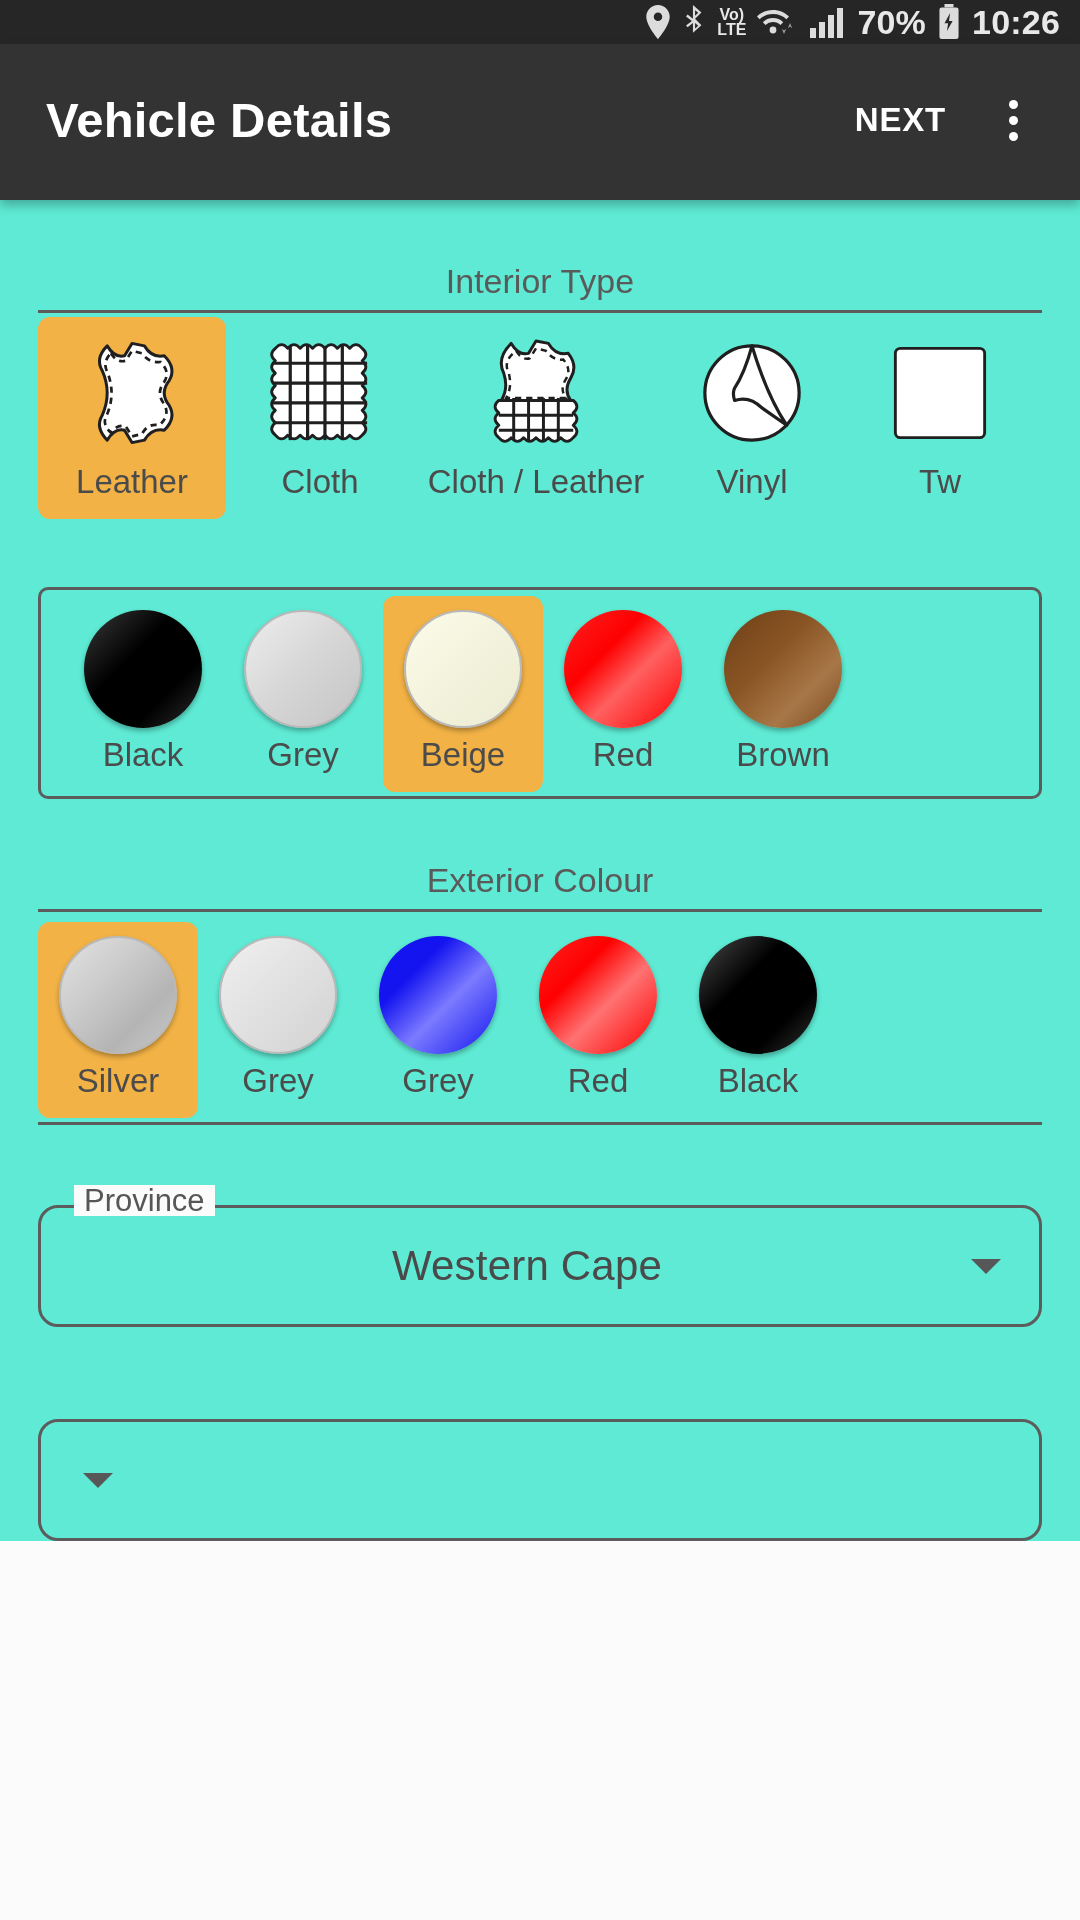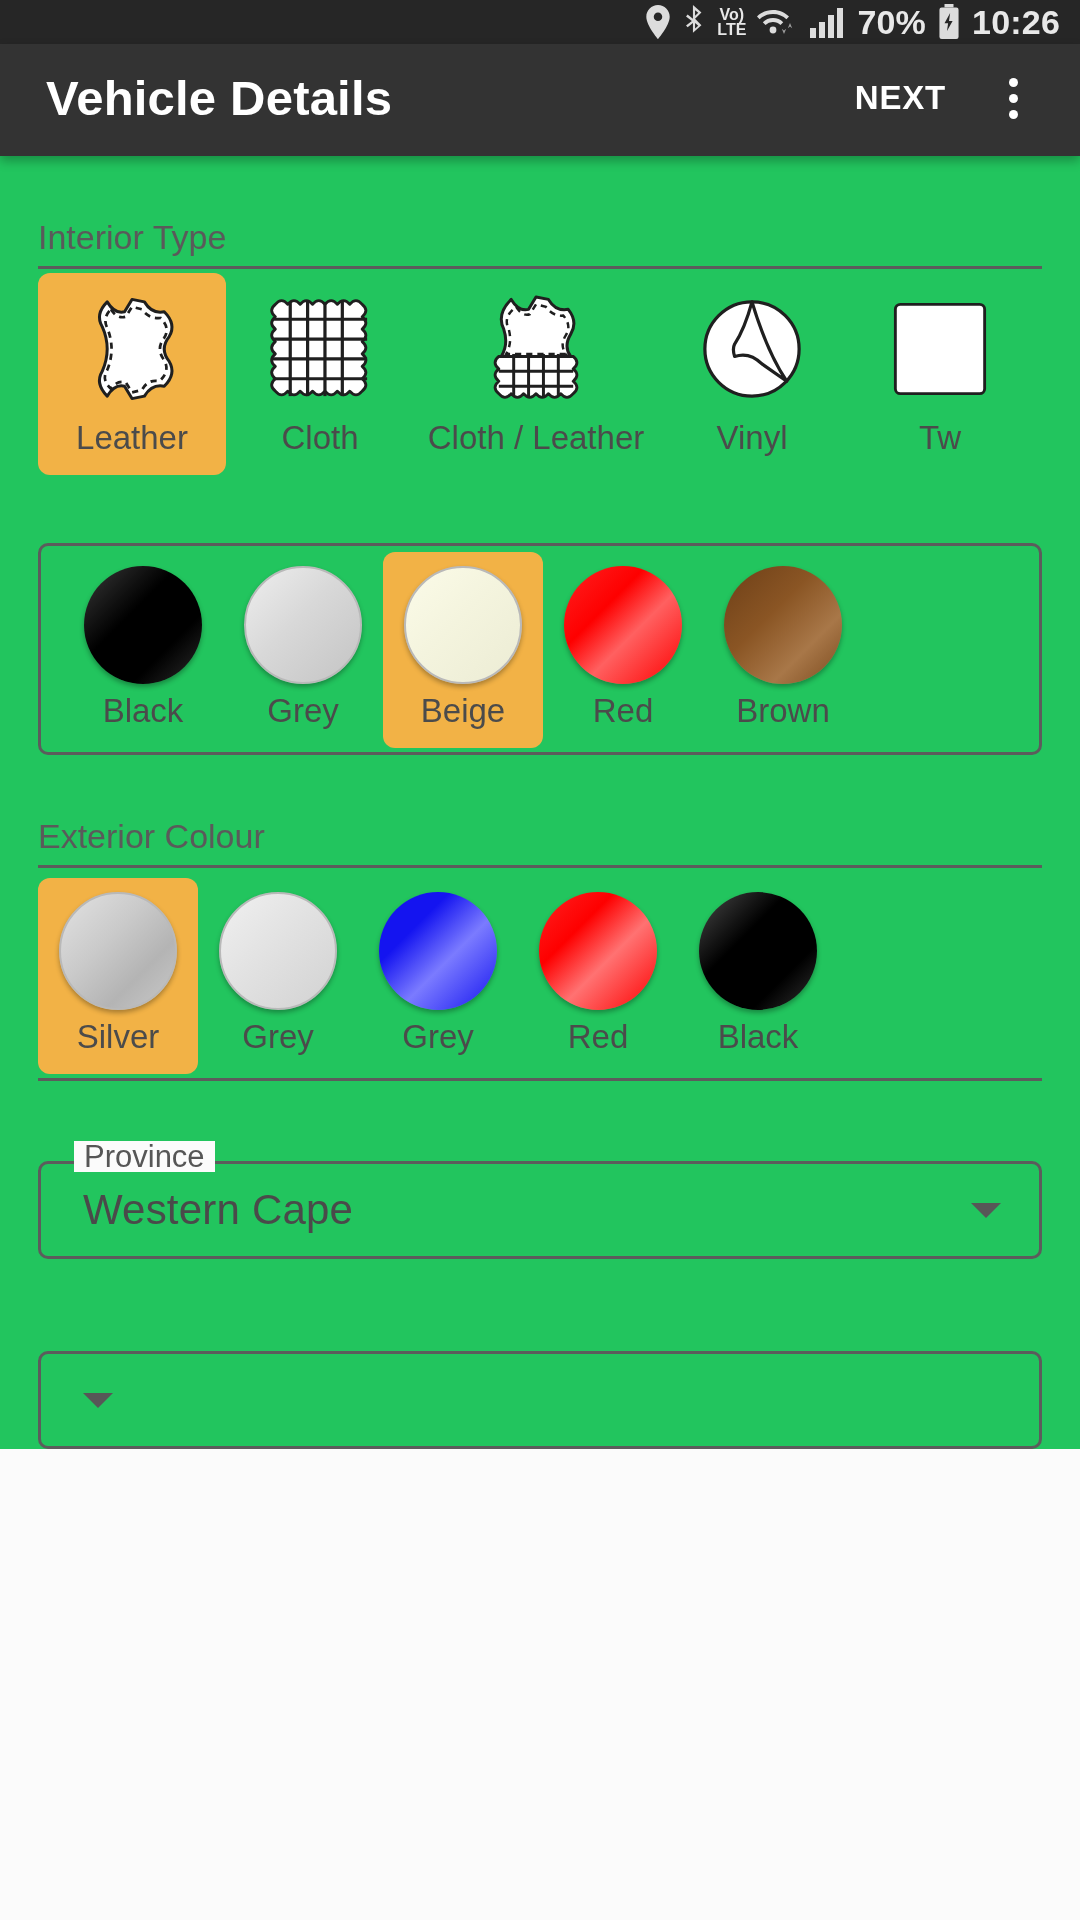--- a/index.html
+++ b/index.html
@@ -35,21 +35,21 @@
     flex-direction: column;
     align-items: center;
     color: #e8e8e8;
     line-height: 0.95;
   }
   .volte .l1 { font-size: 16px; font-weight: 700; }
   .volte .l2 { font-size: 16px; font-weight: 700; }
 
   
   .app-bar {
-    height: 112px;
+    height: 156px;
     background: #333333;
     display: flex;
     align-items: center;
     padding: 0 32px 4px 46px;
     box-shadow: 0 5px 10px rgba(0,0,0,0.28);
     position: relative;
     z-index: 5;
   }
   .app-title {
     color: #ffffff;
@@ -81,21 +81,22 @@
     display: block;
     width: 9px;
     height: 9px;
     border-radius: 50%;
     background: #ffffff;
   }
 
   
   .content {
     padding: 0 38px;
-    background: #22c55e;
+    background: #5eead4;
+    text-align: center;
   }
 
   .section { }
   .section-label {
     font-size: 34px;
     color: #5a5a5a;
     font-weight: 400;
     padding-bottom: 9px;
   }
 
@@ -146,23 +147,23 @@
     width: 118px;
     height: 118px;
     border-radius: 50%;
     box-shadow: 0 3px 5px rgba(0,0,0,0.30);
   }
   .swatch.ring { border: 2px solid #b9b9b9; }
 
   
   .field-wrap { position: relative; }
   .field {
-    height: 98px;
+    height: 122px;
     border: 3px solid #5c5c5c;
-    border-radius: 10px;
+    border-radius: 20px;
     display: flex;
     align-items: center;
     padding: 0 38px 0 42px;
     cursor: pointer;
     background: transparent;
   }
   .field-value {
     font-size: 42px;
     color: #4a4a4a;
     flex: 1;

